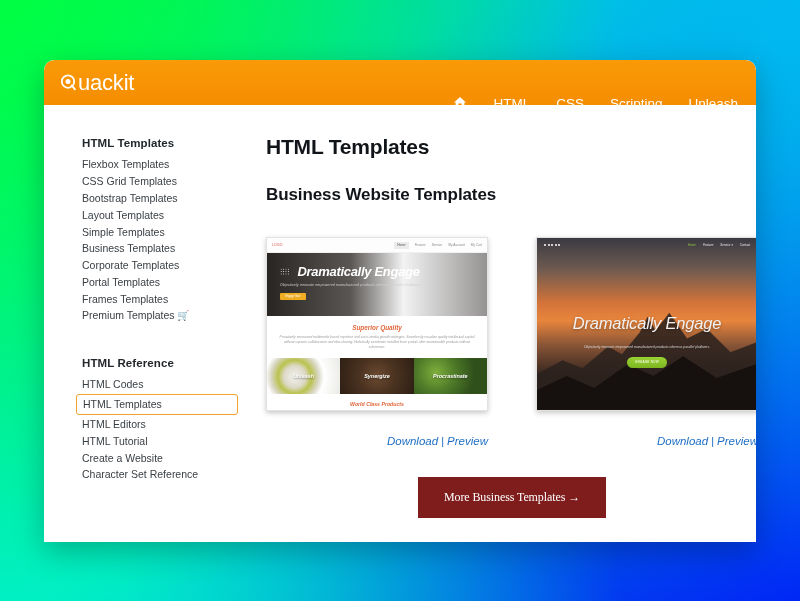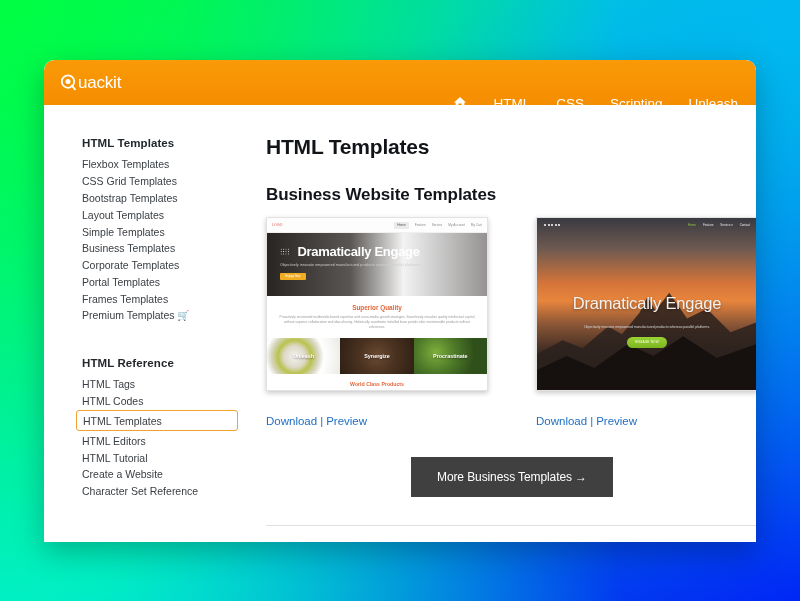--- a/index.html
+++ b/index.html
@@ -28,21 +28,21 @@
   #topbar {
     height:45px; background:#f89406;
     background:linear-gradient(180deg,#fa9a08 0%,#f58d00 100%);
     display:flex; align-items:center; padding:0 18px 0 16px;
     border-radius:10px 10px 0 0;
   }
   #logo { display:flex; align-items:center; gap:0px; }
   .logo-q { position:relative; width:17px; height:17px; margin-right:1px; }
   .logo-q svg { display:block; }
   .logo-text {
-    color:#ffffff; font-size:17px; letter-spacing:-.2px;
+    color:#ffffff; font-size:22px; letter-spacing:-.2px;
     font-family:"Liberation Sans", sans-serif;
   }
   #mainnav { margin-left:auto; display:flex; align-items:center; gap:26px; }
   .navlink {
     color:#ffffff; font-size:13.5px; text-decoration:none; white-space:nowrap;margin-top:41px;
   }
   .home-ico { display:inline-block; width:14px; height:12px; }
 
   
   #content { display:flex; padding:16px; height:437px; }
@@ -66,28 +66,28 @@
   
   #main { flex:1; padding:14px 34px 0 22px; }
   h1.page-title {
     font-size:21px; font-weight:bold; color:#111418; margin-bottom:26px;
     letter-spacing:-.2px;
   }
   h2.section-title {
     font-size:17px; font-weight:bold; color:#111418; letter-spacing:-.1px;
   }
 
-  .cards { display:flex; gap:48px; margin-top:12px; }
+  .cards { display:flex; gap:48px; margin-top:32px;font-style:italic; }
   .card-col { width:222px; }
   .thumb {
     width:222px; height:174px; background:#fff; border:1px solid #e2e2e2;
     box-shadow:0 2px 5px rgba(0,0,0,.22); overflow:hidden; position:relative;
   }
   .links {
-    text-align:left; margin-top:24px; font-size:11.5px; color:#1a73c8;
+    text-align:right; margin-top:24px; font-size:11.5px; color:#1a73c8;
   }
   .links a { color:#1f6fc4; text-decoration:none; }
   .links .sep { color:#1f6fc4; margin:0 3px; }
 
   
   .t1-nav {
     height:15px; background:#fdfdfd; display:flex; align-items:center;
     padding:0 5px; border-bottom:1px solid #f0f0f0;
   }
   .t1-logo { font-size:3.4px; color:#d9534f; letter-spacing:.2px; }
@@ -175,23 +175,23 @@
     position:absolute; top:69%; left:50%; transform:translateX(-50%);
     width:40px; height:11px; border-radius:6px;
     background:linear-gradient(180deg,#9ad233 0%,#7cb520 100%);
     color:#fff; font-size:3.1px; display:flex; align-items:center; justify-content:center;
     z-index:4; letter-spacing:.2px;
   }
 
   
   .cta-wrap { text-align:center; margin-top:30px; }
   .cta {
-    display:inline-block; background:#404040; color:#fff; border:none;
+    display:inline-block; background:#7f1d1d; color:#fff; border:none;
     font-size:12px; padding:13px 26px; cursor:pointer; letter-spacing:-.1px;
-    font-family:Liberation Sans, sans-serif;
+    font-family:Liberation Serif, serif;
   }
   .divider { height:1px; background:#e0e0e0; margin-top:28px; }
 </style>
 </head>
 <body>
 
 <div id="panel">
 
   <div id="topbar">
     <div id="logo">
@@ -229,21 +229,20 @@
       <a class="side-item" href="#">Bootstrap Templates</a>
       <a class="side-item" href="#">Layout Templates</a>
       <a class="side-item" href="#">Simple Templates</a>
       <a class="side-item" href="#">Business Templates</a>
       <a class="side-item" href="#">Corporate Templates</a>
       <a class="side-item" href="#">Portal Templates</a>
       <a class="side-item" href="#">Frames Templates</a>
       <a class="side-item" href="#"><span>Premium Templates</span> <span class="cart-ico">🛒</span></a>
 
       <div class="side-head second">HTML Reference</div>
-      <a class="side-item" href="#">HTML Tags</a>
       <a class="side-item" href="#">HTML Codes</a>
       <a class="side-item boxed" href="#">HTML Templates</a>
       <a class="side-item" href="#">HTML Editors</a>
       <a class="side-item" href="#">HTML Tutorial</a>
       <a class="side-item" href="#">Create a Website</a>
       <a class="side-item" href="#">Character Set Reference</a>
     </aside>
 
     <main id="main">
       <h1 class="page-title">HTML Templates</h1>

